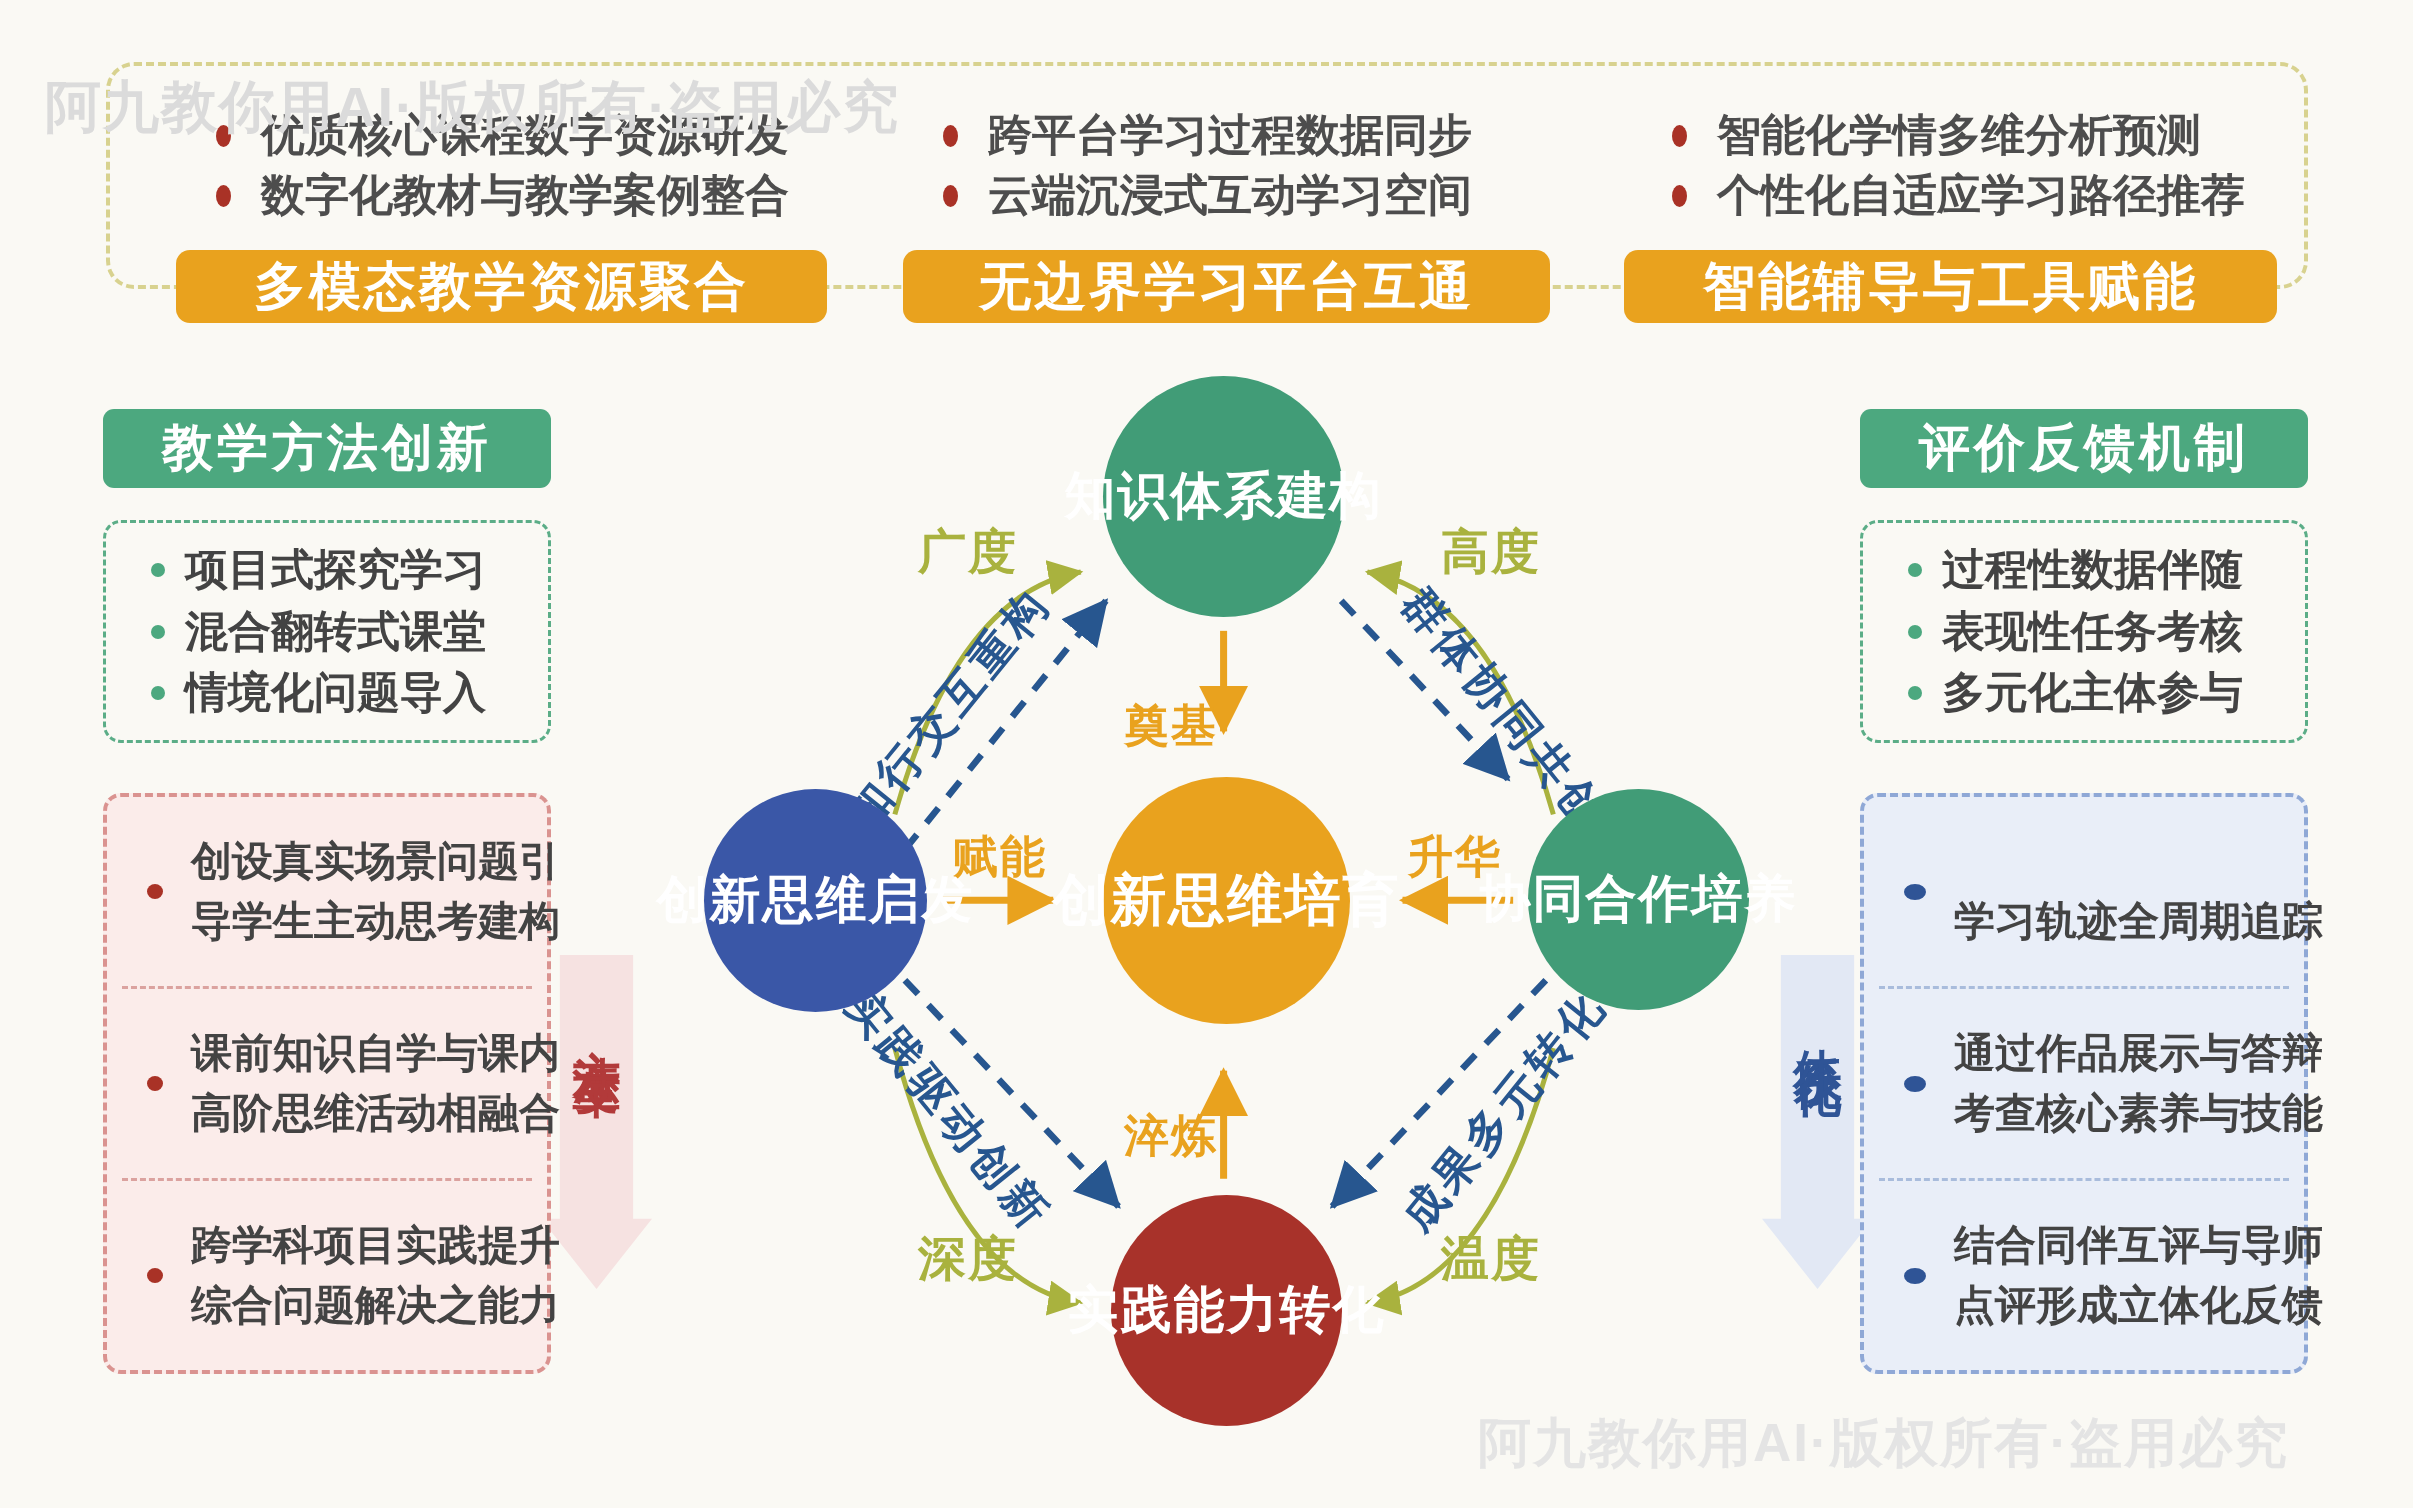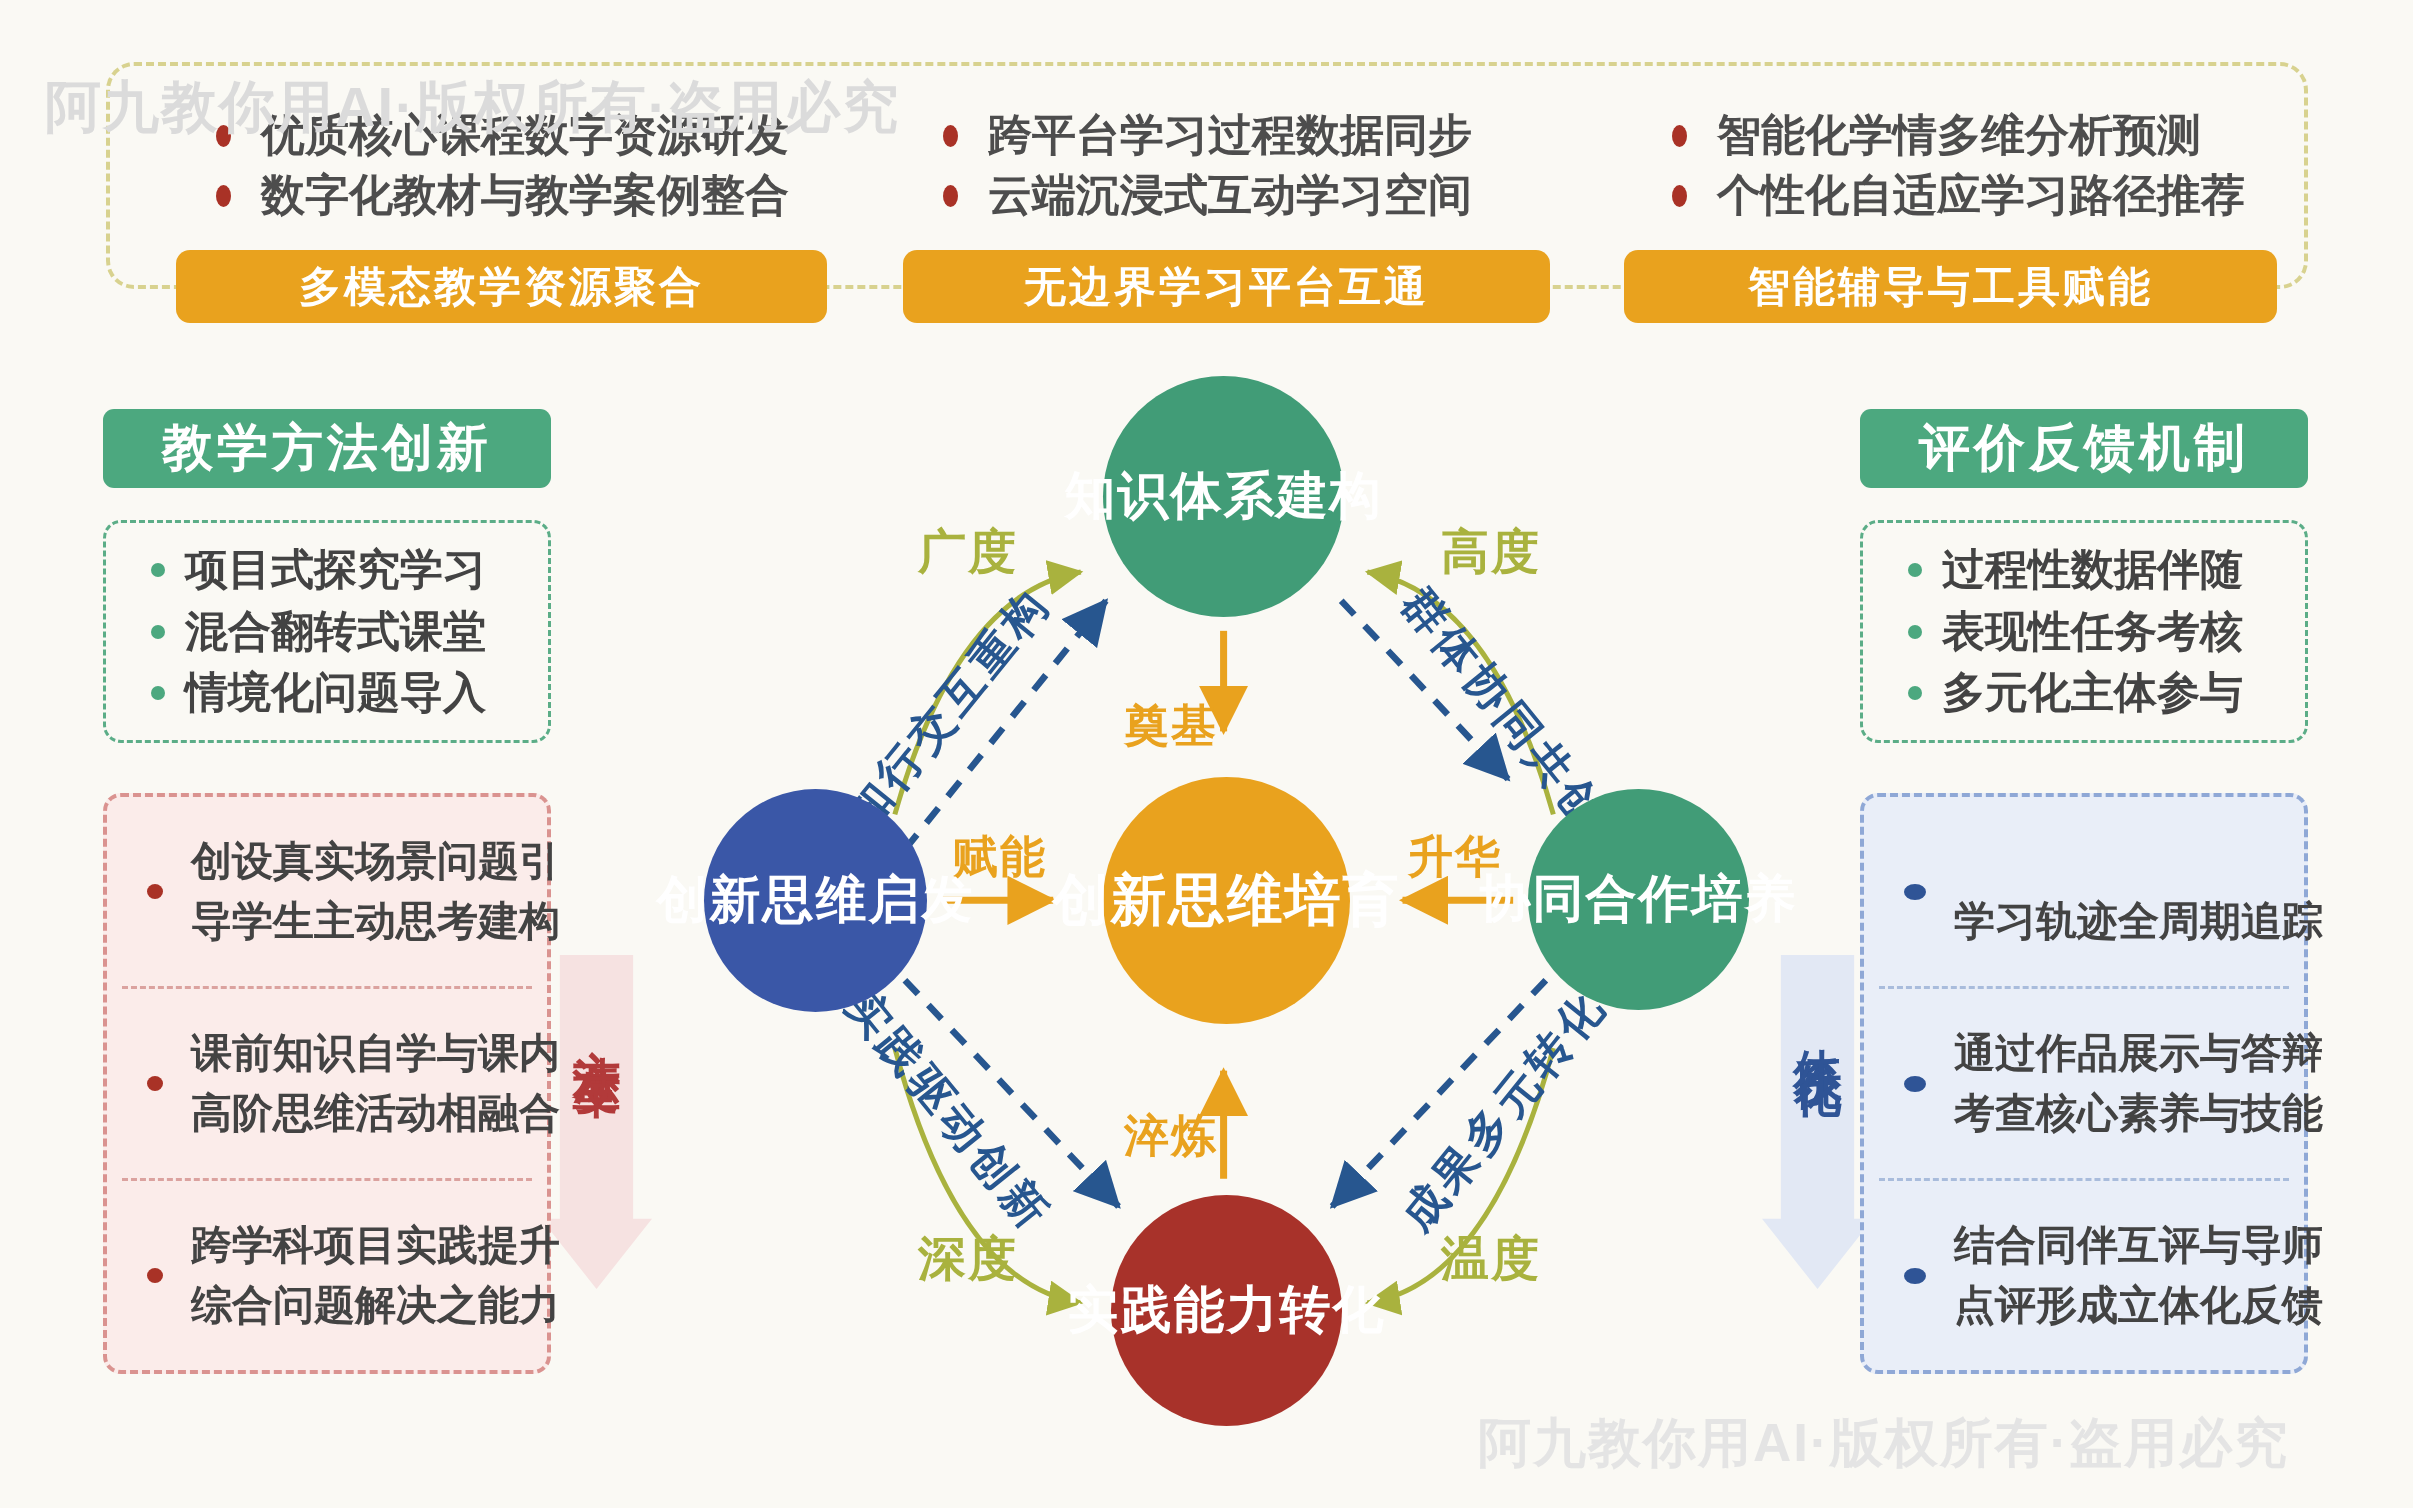--- a/index.html
+++ b/index.html
@@ -10,21 +10,21 @@
   .wm{color:#DBDBDB;font-size:56px;letter-spacing:2px;white-space:nowrap;z-index:60;}
   .wm.bottom{color:#E4E4E4;font-size:53px;z-index:5;}
   
   .top-frame{left:106px;top:62px;width:2194px;height:219px;border:4.5px dashed #D8D28F;border-radius:28px;z-index:1;}
   
   .tb-row{display:flex;align-items:center;gap:30px;z-index:10;}
   .tb-dot{width:15px;height:22px;border-radius:50%;background:#A93226;flex:0 0 auto;}
   .tb-text{font-size:44px;color:#4D4D4D;white-space:nowrap;}
   
   .banner{height:73px;background:#E9A21E;border-radius:14px;display:flex;align-items:center;justify-content:center;z-index:12;}
-  .banner span{color:#FFFFFF;font-size:42px;letter-spacing:3px;white-space:nowrap;}
+  .banner span{color:#FFFFFF;font-size:52px;letter-spacing:3px;white-space:nowrap;}
   
   .side-header{width:448px;height:79px;background:#4CA87F;border-radius:11px;display:flex;align-items:center;justify-content:center;z-index:10;}
   .side-header span{color:#fff;font-size:51px;letter-spacing:4px;}
   
   .method-box{width:448px;height:223px;border:3.5px dashed #5BAD87;border-radius:18px;box-sizing:border-box;
     display:flex;flex-direction:column;justify-content:space-evenly;padding:15px 0;z-index:10;background:transparent;}
   .m-item{display:flex;align-items:center;gap:20px;padding-left:45px;}
   .m-dot{width:14px;height:14px;border-radius:50%;background:#4CA87F;flex:0 0 auto;}
   .m-text{font-size:43px;color:#434343;white-space:nowrap;}
   

